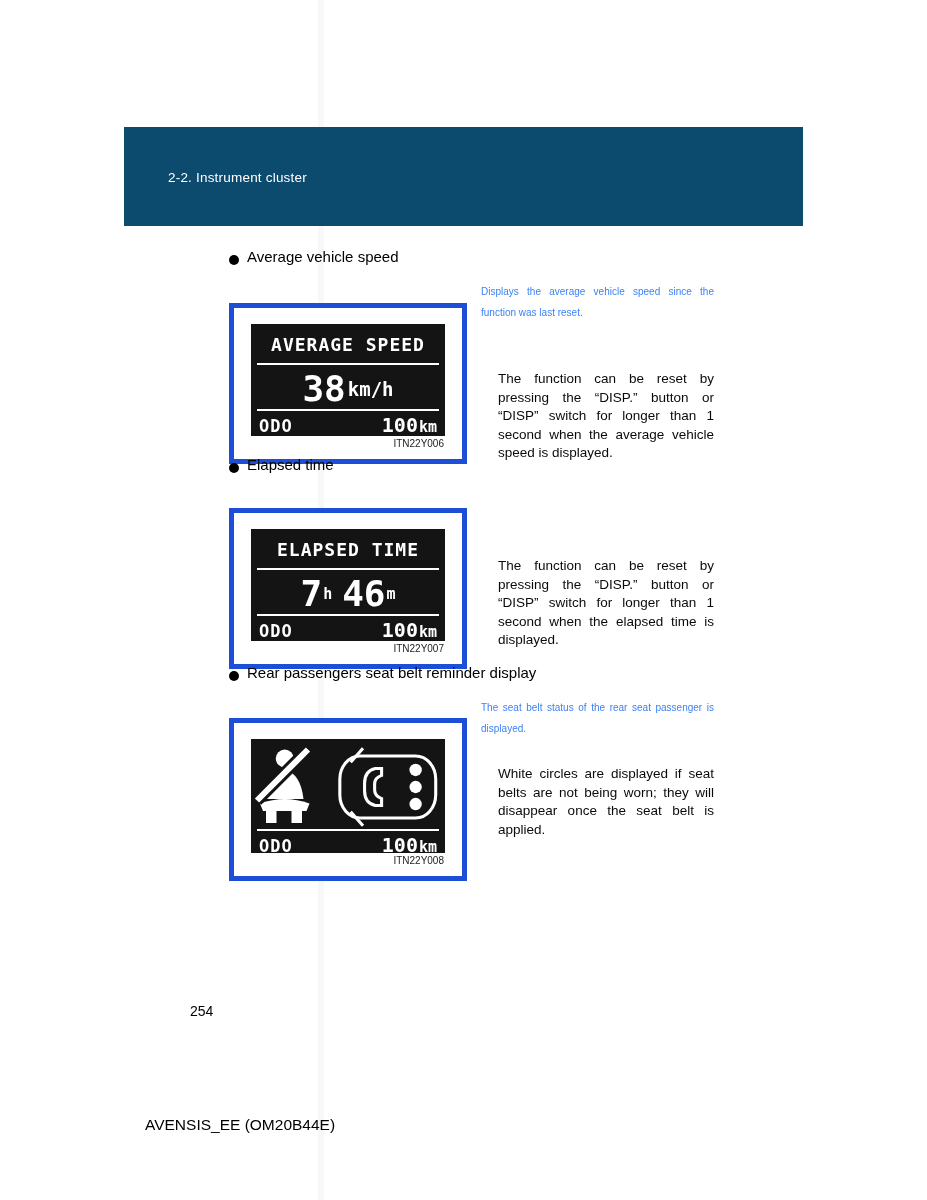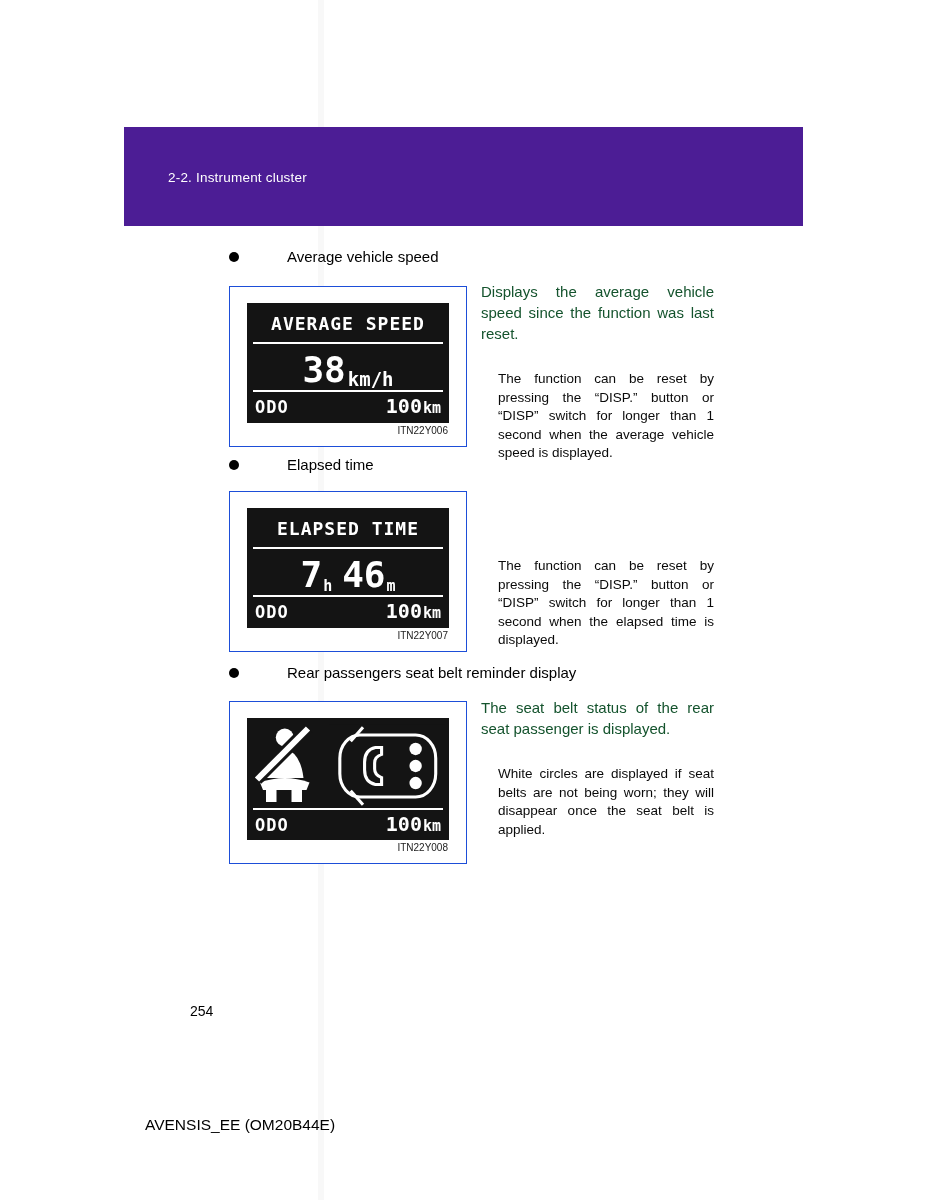--- a/index.html
+++ b/index.html
@@ -3,61 +3,61 @@
 <meta charset="utf-8">
 <style>
   html,body{margin:0;padding:0;background:#fff;}
   .page{
     position:relative;width:927px;height:1200px;background:#ffffff;
     font-family:"Liberation Sans", sans-serif;color:#000;overflow:hidden;
   }
   
   .header-bar{
     position:absolute;left:124px;top:127px;width:679px;height:99px;
-    background:#4c1d95;
+    background:#0c4a6e;
   }
   .header-bar .crumb{
     position:absolute;left:44px;top:43px;
     color:#ffffff;font-size:13.5px;letter-spacing:.2px;
   }
   
-  .bullet-row{position:absolute;left:229px;display:flex;align-items:center;font-size:15px;gap:40px;}
+  .bullet-row{position:absolute;left:229px;display:flex;align-items:flex-end;font-size:15px;}
   .bullet-dot{width:10px;height:10px;border-radius:50%;background:#000;margin-right:8px;flex:0 0 auto;}
   
   .figure{
     position:absolute;left:229px;width:238px;background:#fff;
-    border:1px solid #1d4ed8;box-sizing:border-box;
-    padding:16px 17px 1px 17px;display:flex;flex-direction:column;
+    border:5px solid #1d4ed8;box-sizing:border-box;
+    padding:16px 17px 1px 17px;display:flex;flex-direction:column;margin-top:17px;
   }
   .lcd{
     background:#141414;color:#fff;flex:1;display:flex;flex-direction:column;
     font-family:"DejaVu Sans Mono", monospace;font-weight:bold;overflow:hidden;
   }
   .lcd-title{text-align:center;font-size:18px;letter-spacing:1px;padding-top:10px;white-space:nowrap;}
   .lcd-rule{border-top:2px solid #fff;margin:0 6px;}
   .lcd-rule.t1{margin-top:8px;}
-  .lcd-value{flex:1;display:flex;align-items:flex-end;justify-content:center;padding-top:4px;}
+  .lcd-value{flex:1;display:flex;align-items:center;justify-content:center;padding-top:4px;}
   .lcd-value .big{font-size:36px;line-height:40px;}
   .lcd-value .small{font-size:19px;margin-left:2px;}
   .lcd-value .tiny{font-size:15px;margin-left:1px;}
   .lcd-value .gap{width:10px;}
   .lcd-odo{display:flex;justify-content:space-between;align-items:baseline;padding:2px 8px 5px 8px;}
   .lcd-odo .odo-label{font-size:17px;letter-spacing:1px;}
   .lcd-odo .odo-val{font-size:20px;}
   .lcd-odo .odo-unit{font-size:15px;margin-left:1px;}
   .fig-caption{
     text-align:right;font-size:10px;color:#222;padding:2px 1px 8px 0;
     font-family:"Liberation Sans", sans-serif;font-weight:normal;height:12px;
   }
   
   .lcd-icons{flex:1;display:flex;align-items:center;justify-content:center;gap:12px;padding-top:6px;}
   
   .desc{
-    position:absolute;left:481px;width:233px;font-size:15px;line-height:21px;
-    text-align:justify;color:#14532d;
+    position:absolute;left:481px;width:233px;font-size:10px;line-height:21px;
+    text-align:justify;color:#3b82f6;
   }
   .note{
     position:absolute;left:498px;width:216px;font-size:13.5px;line-height:18.6px;
     text-align:justify;color:#0a0a0a;margin-top:17px;
   }
   .page-number{position:absolute;left:190px;top:1003px;font-size:14px;}
   .footer-code{position:absolute;left:145px;top:1116px;font-size:15.5px;}
   
   .scan-streak{position:absolute;left:318px;top:0;width:6px;height:1200px;background:rgba(120,120,120,0.05);}
 </style>

